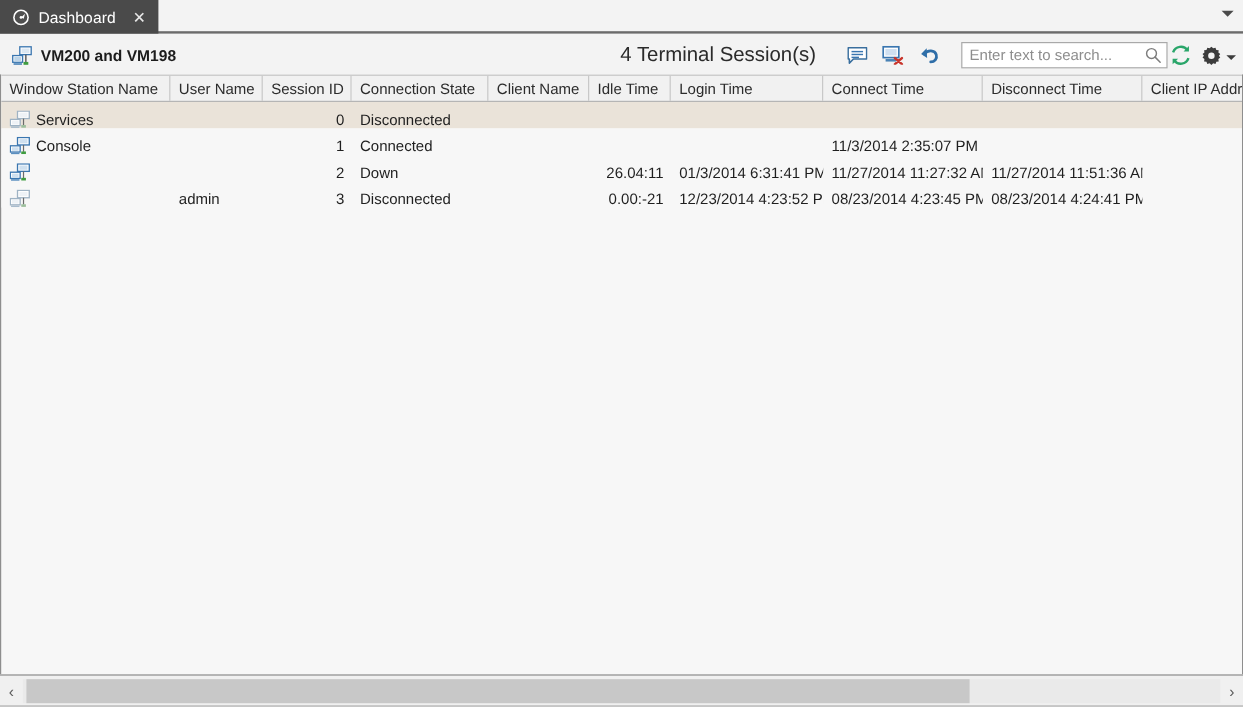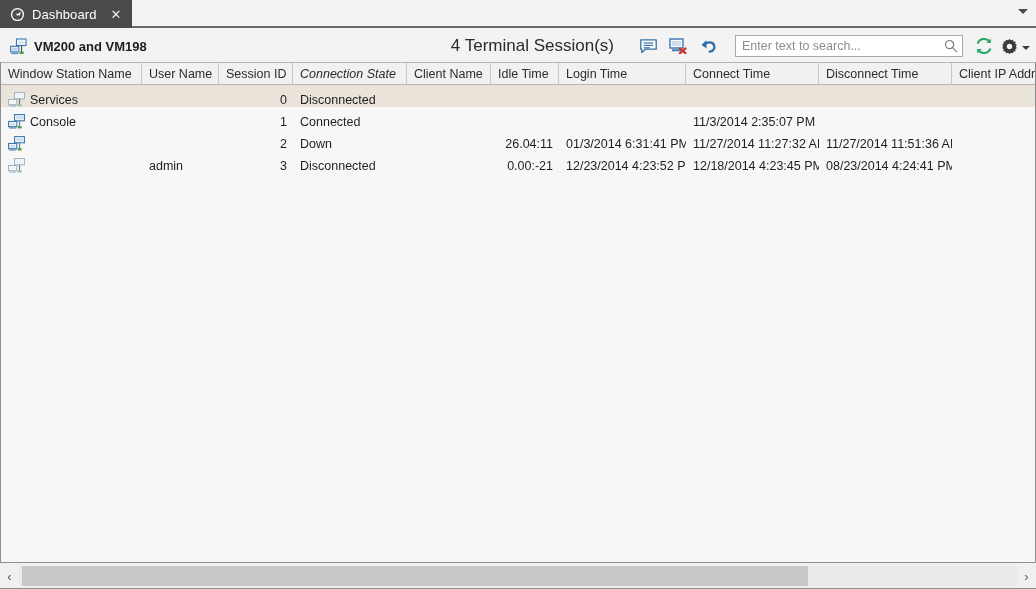--- a/index.html
+++ b/index.html
@@ -121,24 +121,23 @@
     margin-right: 6px;
     display: flex;
     align-items: center;
     justify-content: center;
     cursor: pointer;
     flex: 0 0 auto;
   }
   .tb-btn svg { display: block; }
   .search-wrap {
     position: relative;
-    width: 228px;
+    width: 172px;
     height: 22px;
     margin-left: 9px;
-    margin-right: 10px;
     flex: 0 0 auto;
   }
   .search-input {
     width: 100%;
     height: 22px;
     box-sizing: border-box;
     border: 1px solid #a9a9a9;
     background: #ffffff;
     font-family: "Liberation Sans", sans-serif;
     font-size: 12.5px;
@@ -384,21 +383,21 @@
       </svg>
     </div>
     <div class="tb-gear-arrow"></div>
   </div>
 
   <div class="grid">
     <div class="grid-header" id="grid-header">
         <div class="gh-cell" style="width: 141px; flex: 0 0 141px;">Window Station Name</div>
         <div class="gh-cell" style="width: 77px; flex: 0 0 77px;">User Name</div>
         <div class="gh-cell" style="width: 74px; flex: 0 0 74px;">Session ID</div>
-        <div class="gh-cell" style="width: 114px; flex: 0 0 114px; font-style: italic;">Connection State</div>
+        <div class="gh-cell" style="width: 114px; flex: 0 0 114px;">Connection State</div>
         <div class="gh-cell" style="width: 84px; flex: 0 0 84px;">Client Name</div>
         <div class="gh-cell" style="width: 68px; flex: 0 0 68px;">Idle Time</div>
         <div class="gh-cell" style="width: 127px; flex: 0 0 127px;">Login Time</div>
         <div class="gh-cell" style="width: 133px; flex: 0 0 133px;">Connect Time</div>
         <div class="gh-cell" style="width: 133px; flex: 0 0 133px;">Disconnect Time</div>
         <div class="gh-cell" style="width: 149px; flex: 0 0 149px;">Client IP Address</div>
       </div>
     <div class="grid-body" id="grid-body">
         <div class="row odd selected">
           <div class="cell c0" style="width: 141px; flex: 0 0 141px;">
@@ -481,21 +480,21 @@
               <rect x="9.7" y="12.2" width="3.9" height="2.2" fill="#9dbf9d"></rect>
             </svg>
             <span></span>
           </div>
           <div class="cell" style="width: 77px; flex: 0 0 77px;">admin</div>
           <div class="cell num" style="width: 74px; flex: 0 0 74px;">3</div>
           <div class="cell" style="width: 114px; flex: 0 0 114px;">Disconnected</div>
           <div class="cell" style="width: 84px; flex: 0 0 84px;"></div>
           <div class="cell num" style="width: 68px; flex: 0 0 68px;">0.00:-21</div>
           <div class="cell" style="width: 127px; flex: 0 0 127px;">12/23/2014 4:23:52 PM</div>
-          <div class="cell" style="width: 133px; flex: 0 0 133px;">12/18/2014 4:23:45 PM</div>
+          <div class="cell" style="width: 133px; flex: 0 0 133px;">08/23/2014 4:23:45 PM</div>
           <div class="cell" style="width: 133px; flex: 0 0 133px;">08/23/2014 4:24:41 PM</div>
           <div class="cell" style="width: 149px; flex: 0 0 149px;"></div>
         </div>
       </div>
   </div>
 
   <div class="hscroll">
     <div class="hs-arrow left">‹</div>
     <div class="hs-track">
       <div class="hs-thumb"></div>

